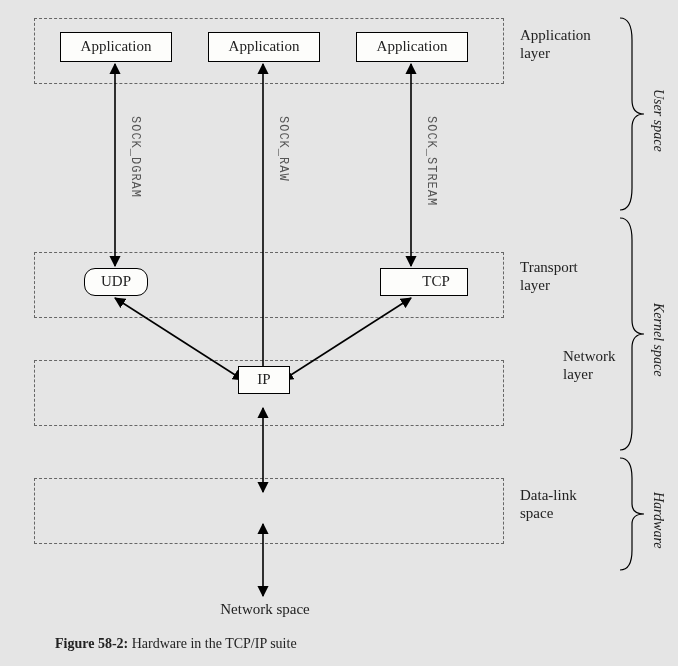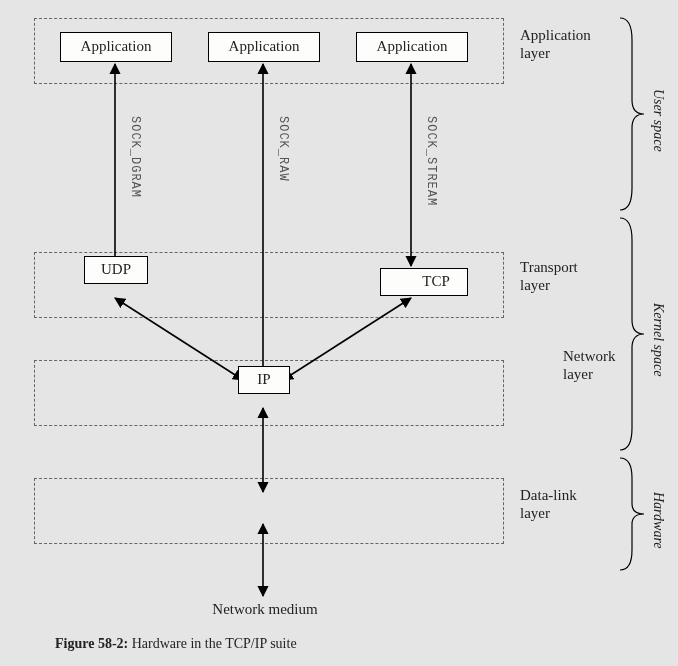--- a/index.html
+++ b/index.html
@@ -77,41 +77,41 @@
   <div class="layer-box" style="left:34px; top:360px; width:468px; height:64px;"></div>
   <div class="layer-box" style="left:34px; top:478px; width:468px; height:64px;"></div>
 
   <div class="layer-label" style="left:520px; top:26px;">Application
 layer</div>
   <div class="layer-label" style="left:520px; top:258px;">Transport
 layer</div>
   <div class="layer-label" style="left:520px; top:347px;margin-left:43px;">Network
 layer</div>
   <div class="layer-label" style="left:520px; top:486px;">Data-link
-layer</div>
+space</div>
 
   <div class="node" style="left:60px;  top:32px;  width:110px; height:28px;">Application</div>
   <div class="node" style="left:208px; top:32px;  width:110px; height:28px;">Application</div>
   <div class="node" style="left:356px; top:32px;  width:110px; height:28px;">Application</div>
 
-  <div class="node" style="left:84px;  top:256px; width:62px; height:26px;">UDP</div>
+  <div class="node" style="left:84px;  top:268px; width:62px; height:26px;border-radius:11px;">UDP</div>
   <div class="node" style="left:380px; top:268px; width:62px; height:26px;padding-left:24px;">TCP</div>
 
   <div class="node" style="left:238px; top:366px; width:50px; height:26px;">IP</div>
 
 
   <div class="sock-label" style="left:128px; top:116px;">SOCK_DGRAM</div>
   <div class="sock-label" style="left:276px; top:116px;">SOCK_RAW</div>
   <div class="sock-label" style="left:424px; top:116px;">SOCK_STREAM</div>
 
   <div class="space-label" style="left:650px; top:60px;  height:120px;">User space</div>
   <div class="space-label" style="left:650px; top:270px; height:140px;">Kernel space</div>
   <div class="space-label" style="left:650px; top:480px; height:80px;">Hardware</div>
 
-  <div class="layer-label" style="left:200px; top:600px; text-align:center; width:130px;">Network medium</div>
+  <div class="layer-label" style="left:200px; top:600px; text-align:center; width:130px;">Network space</div>
 
   <div class="caption" style="left:24px; top:636px;">
     <b>Figure 58-2:</b><span> Hardware in the TCP/IP suite</span>
   </div>
 
   <svg class="arrows" viewBox="0 0 678 666">
     <defs>
       <marker id="ah" viewBox="0 0 10 10" refX="9" refY="5" markerWidth="7" markerHeight="7" orient="auto-start-reverse">
         <path d="M 0 0 L 10 5 L 0 10 z" fill="#000"></path>
       </marker>

